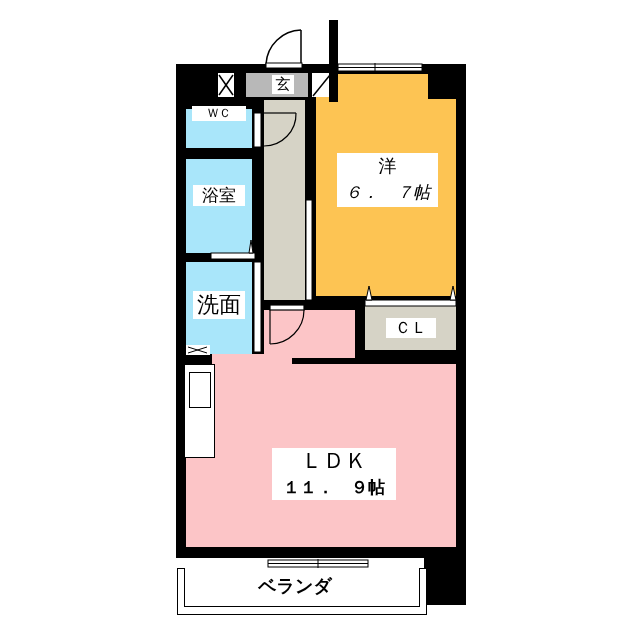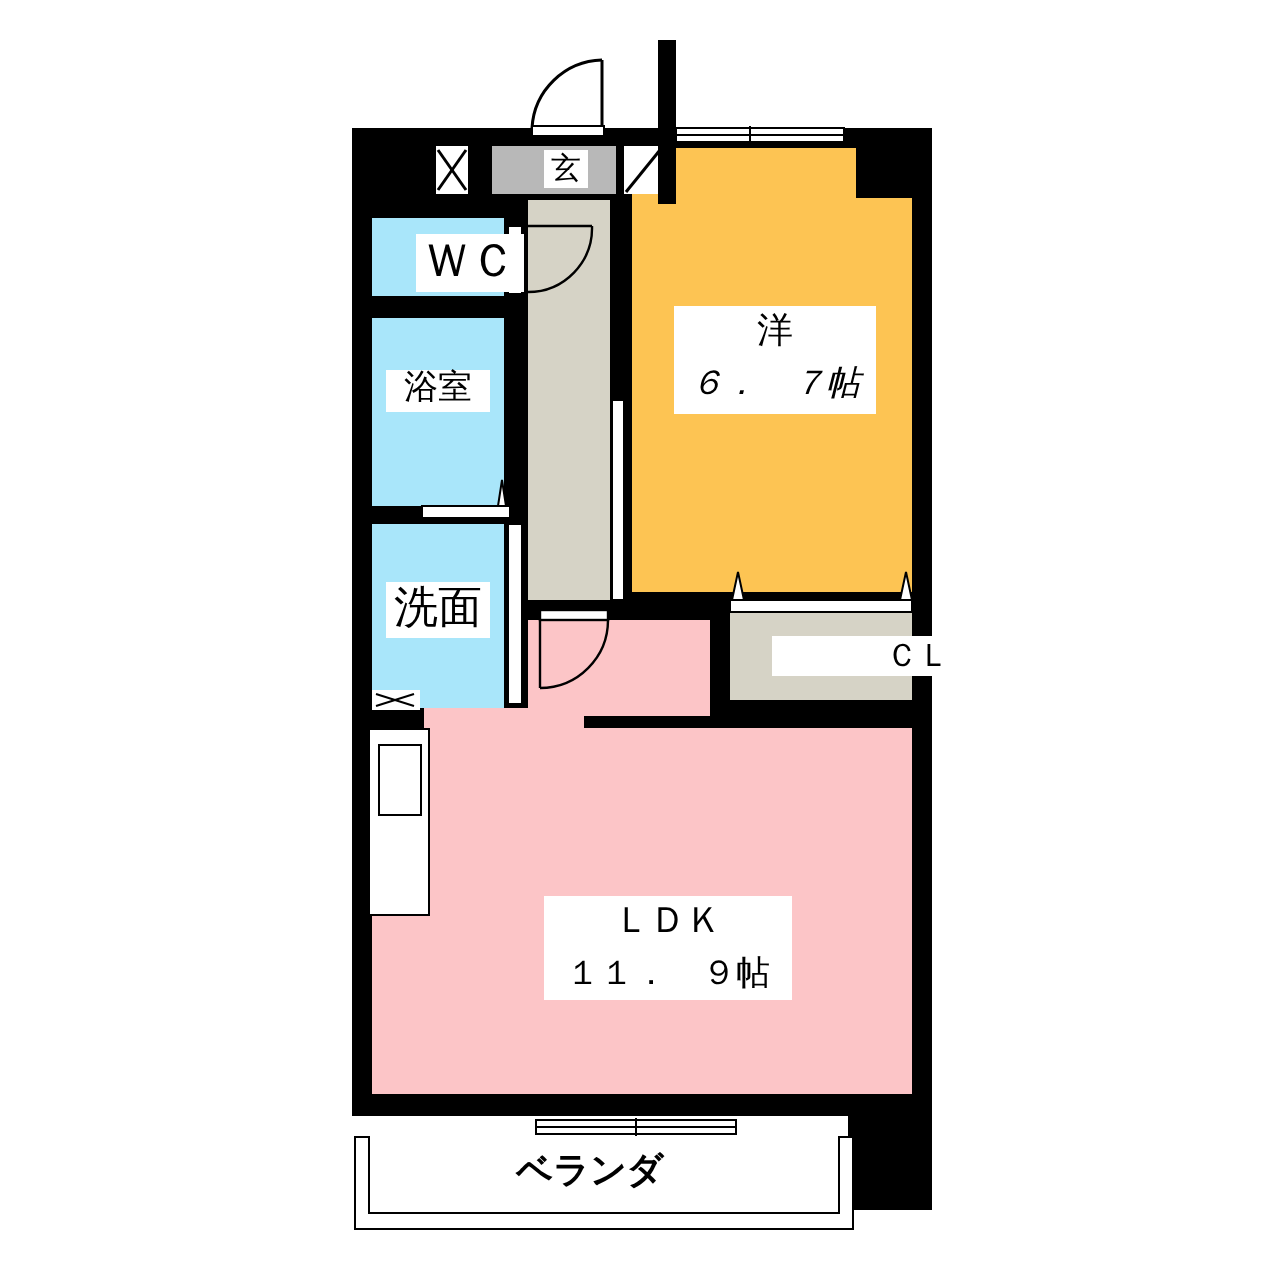--- a/index.html
+++ b/index.html
@@ -94,28 +94,28 @@
   </g>
 
   <g>
     <rect x="268" y="560" width="100" height="7" fill="#fff" stroke="#000" stroke-width="1"></rect>
     <line x1="268" y1="563.5" x2="368" y2="563.5" stroke="#000" stroke-width="1"></line>
     <line x1="318" y1="559" x2="318" y2="568" stroke="#000" stroke-width="1"></line>
   </g>
 </svg>
 
 <div class="lbl" style="left:272px;top:75px;width:22px;font-size:15px;">玄</div>
-<div class="lbl" style="left:192px;top:117px;width:54px;font-size:23px;margin-left:16px;">ＷＣ</div>
-<div class="lbl" style="left:193px;top:185px;width:52px;font-size:17px;font-family:Liberation Mono, monospace;">浴室</div>
+<div class="lbl" style="left:192px;top:106px;width:54px;font-size:12px;">ＷＣ</div>
+<div class="lbl" style="left:193px;top:185px;width:52px;font-size:17px;">浴室</div>
 <div class="lbl" style="left:193px;top:291px;width:52px;font-size:22px;">洗面</div>
-<div class="lbl" style="left:386px;top:318px;width:50px;font-size:16px;padding-left:48px;">ＣＬ</div>
+<div class="lbl" style="left:386px;top:318px;width:50px;font-size:16px;">ＣＬ</div>
 
 <div class="abs" style="left:337px;top:153px;width:101px;height:54px;background:#fff;text-align:center;">
   <div style="font-size:18px;line-height:26px;">洋</div>
   <div style="font-size:17px;line-height:26px;white-space:nowrap;font-style:italic;">６．　７帖</div>
 </div>
 
 <div class="abs" style="left:272px;top:448px;width:124px;height:52px;background:#fff;text-align:center;">
-  <div style="font-size:18px;line-height:26px;white-space:nowrap;">ＬＤＫ</div>
-  <div style="font-size:17px;line-height:26px;white-space:nowrap;">１１．　９帖</div>
+  <div style="font-size:22px;line-height:26px;white-space:nowrap;">ＬＤＫ</div>
+  <div style="font-size:17px;line-height:26px;white-space:nowrap;font-weight:bold;">１１．　９帖</div>
 </div>
 
 <div class="lbl" style="left:240px;top:575px;width:110px;font-size:18px;background:transparent;font-weight:bold;">ベランダ</div>
 
 </body></html>

